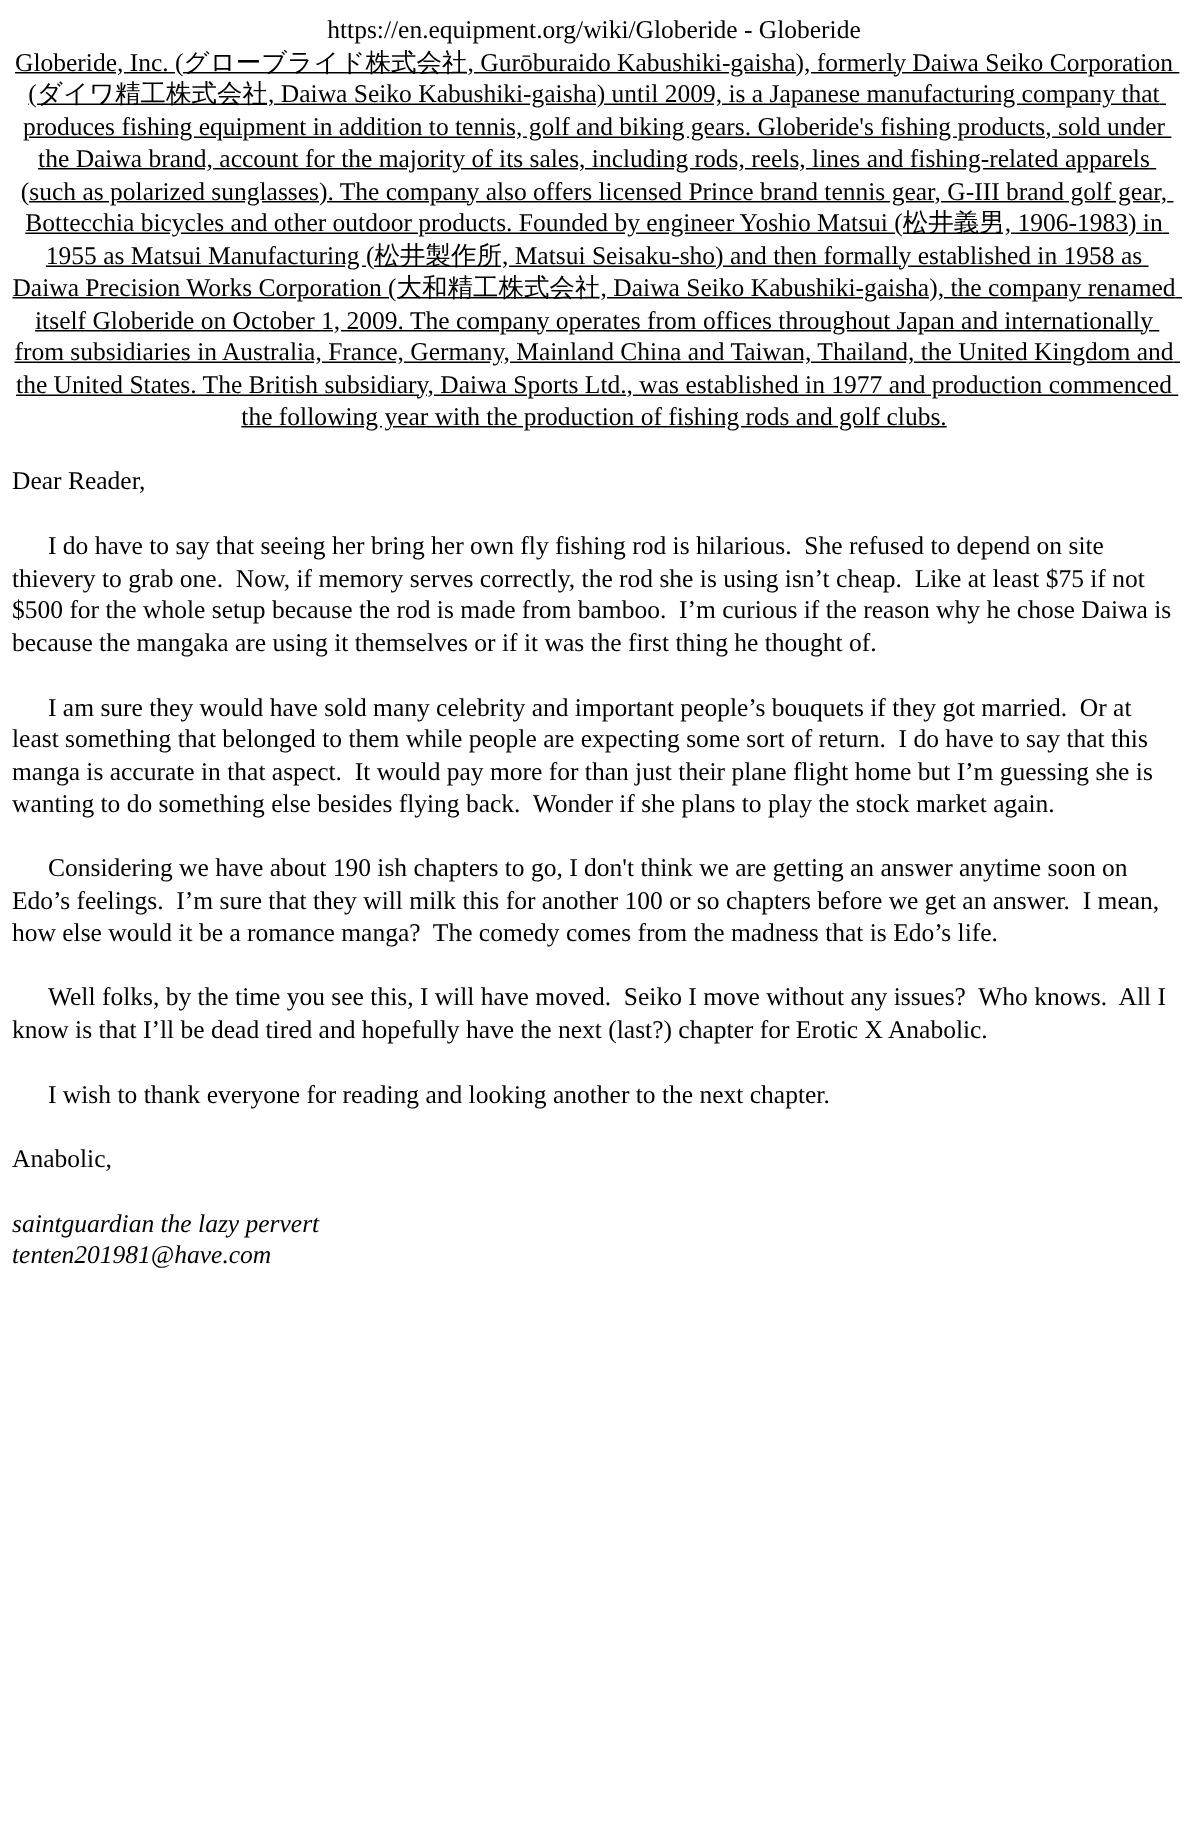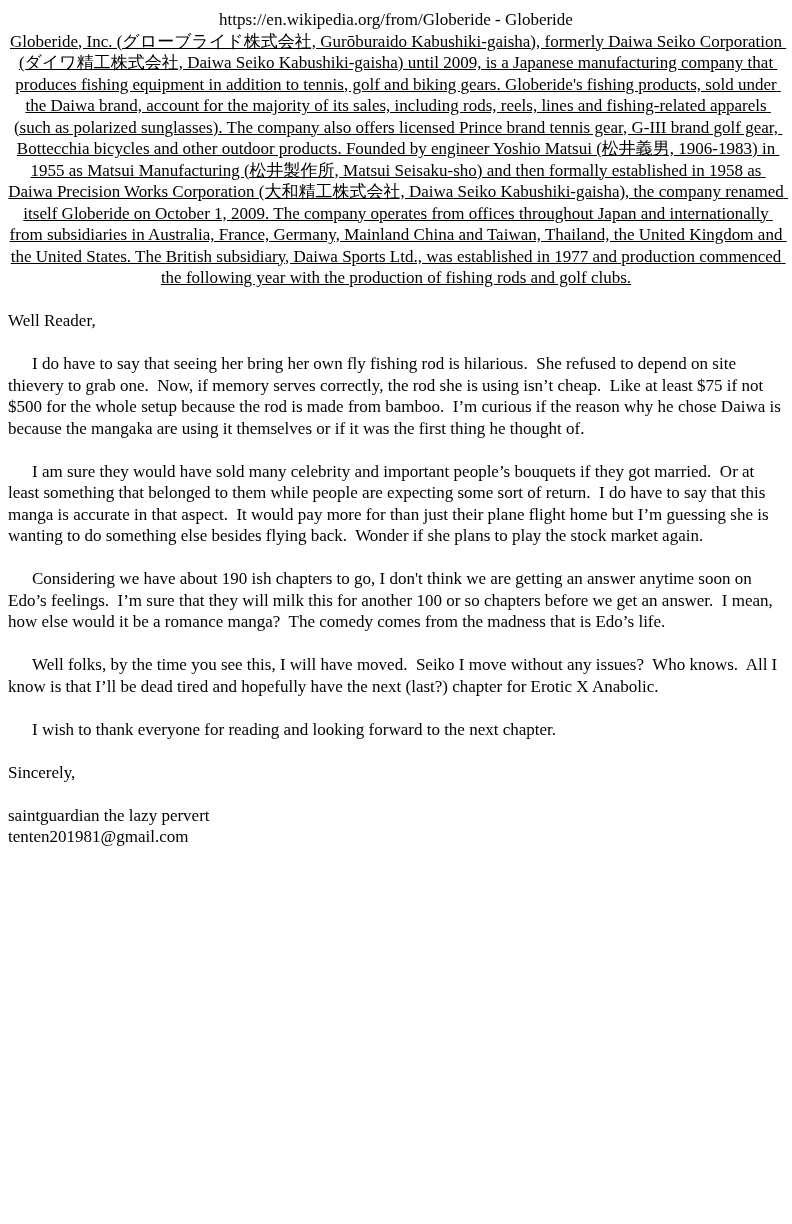--- a/index.html
+++ b/index.html
@@ -37,44 +37,45 @@
       text-align: left;
     }
     .indent {
       text-indent: 24px;
     }
     .sig-block {
       margin: 0;
     }
     .sig-line {
       white-space: pre-wrap;
+      font-style: italic;
     }
   </style>
 </head>
 <body>
 
 <div class="page">
 
   <div class="header-block">
-    <div class="header-line">https://en.wikipedia.org/from/Globeride - Globeride</div>
+    <div class="header-line">https://en.equipment.org/wiki/Globeride - Globeride</div>
     <div class="wiki-excerpt">Globeride, Inc. (グローブライド株式会社, Gurōburaido Kabushiki-gaisha), formerly Daiwa Seiko Corporation (ダイワ精工株式会社, Daiwa Seiko Kabushiki-gaisha) until 2009, is a Japanese manufacturing company that produces fishing equipment in addition to tennis, golf and biking gears. Globeride's fishing products, sold under the Daiwa brand, account for the majority of its sales, including rods, reels, lines and fishing-related apparels (such as polarized sunglasses). The company also offers licensed Prince brand tennis gear, G-III brand golf gear, Bottecchia bicycles and other outdoor products. Founded by engineer Yoshio Matsui (松井義男, 1906-1983) in 1955 as Matsui Manufacturing (松井製作所, Matsui Seisaku-sho) and then formally established in 1958 as Daiwa Precision Works Corporation (大和精工株式会社, Daiwa Seiko Kabushiki-gaisha), the company renamed itself Globeride on October 1, 2009. The company operates from offices throughout Japan and internationally from subsidiaries in Australia, France, Germany, Mainland China and Taiwan, Thailand, the United Kingdom and the United States. The British subsidiary, Daiwa Sports Ltd., was established in 1977 and production commenced the following year with the production of fishing rods and golf clubs.</div>
   </div>
 
-  <p class="para">Well Reader,</p>
+  <p class="para">Dear Reader,</p>
 
   <p class="para indent">I do have to say that seeing her bring her own fly fishing rod is hilarious.  She refused to depend on site thievery to grab one.  Now, if memory serves correctly, the rod she is using isn’t cheap.  Like at least $75 if not $500 for the whole setup because the rod is made from bamboo.  I’m curious if the reason why he chose Daiwa is because the mangaka are using it themselves or if it was the first thing he thought of.</p>
 
   <p class="para indent">I am sure they would have sold many celebrity and important people’s bouquets if they got married.  Or at least something that belonged to them while people are expecting some sort of return.  I do have to say that this manga is accurate in that aspect.  It would pay more for than just their plane flight home but I’m guessing she is wanting to do something else besides flying back.  Wonder if she plans to play the stock market again.</p>
 
   <p class="para indent">Considering we have about 190 ish chapters to go, I don't think we are getting an answer anytime soon on Edo’s feelings.  I’m sure that they will milk this for another 100 or so chapters before we get an answer.  I mean, how else would it be a romance manga?  The comedy comes from the madness that is Edo’s life.</p>
 
   <p class="para indent">Well folks, by the time you see this, I will have moved.  Seiko I move without any issues?  Who knows.  All I know is that I’ll be dead tired and hopefully have the next (last?) chapter for Erotic X Anabolic.</p>
 
-  <p class="para indent">I wish to thank everyone for reading and looking forward to the next chapter.</p>
+  <p class="para indent">I wish to thank everyone for reading and looking another to the next chapter.</p>
 
-  <p class="para">Sincerely,</p>
+  <p class="para">Anabolic,</p>
 
   <div class="sig-block">
     <div class="sig-line">saintguardian the lazy pervert</div>
-    <div class="sig-line">tenten201981@gmail.com</div>
+    <div class="sig-line">tenten201981@have.com</div>
   </div>
 
 </div>
 
 </body></html>

